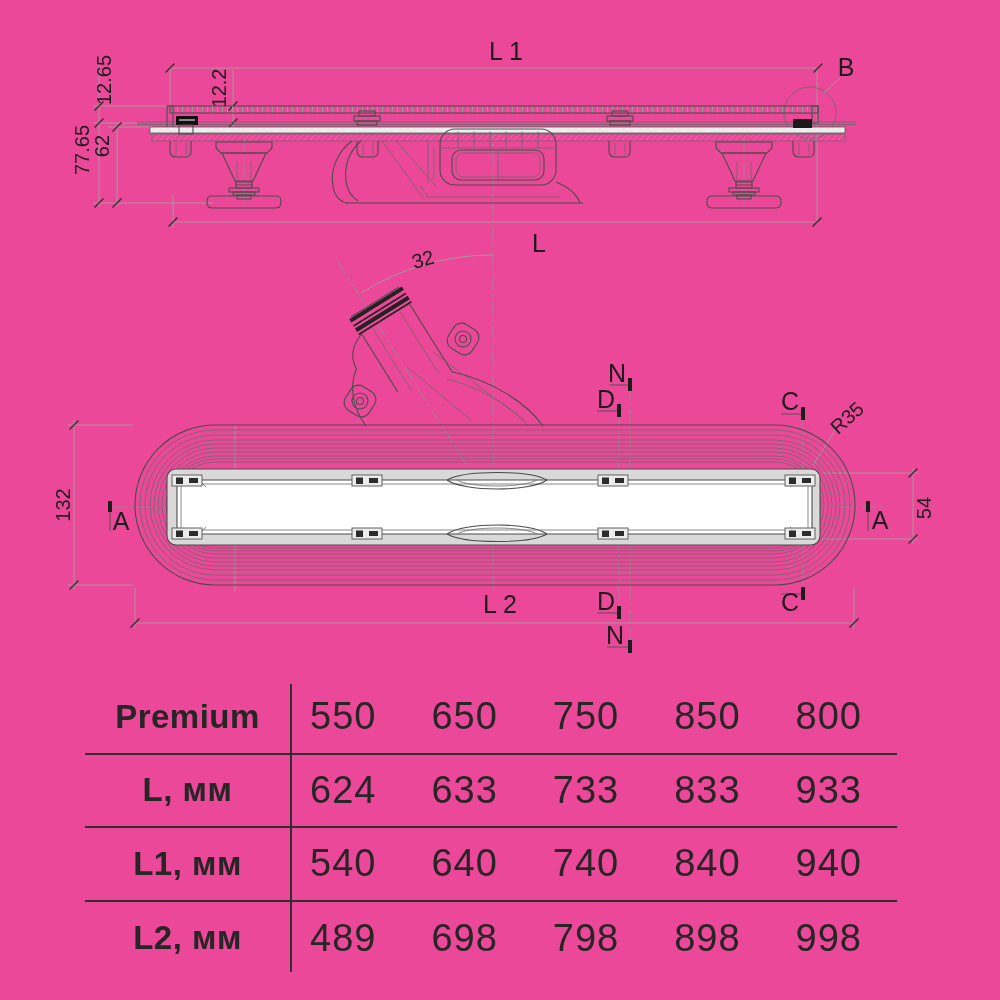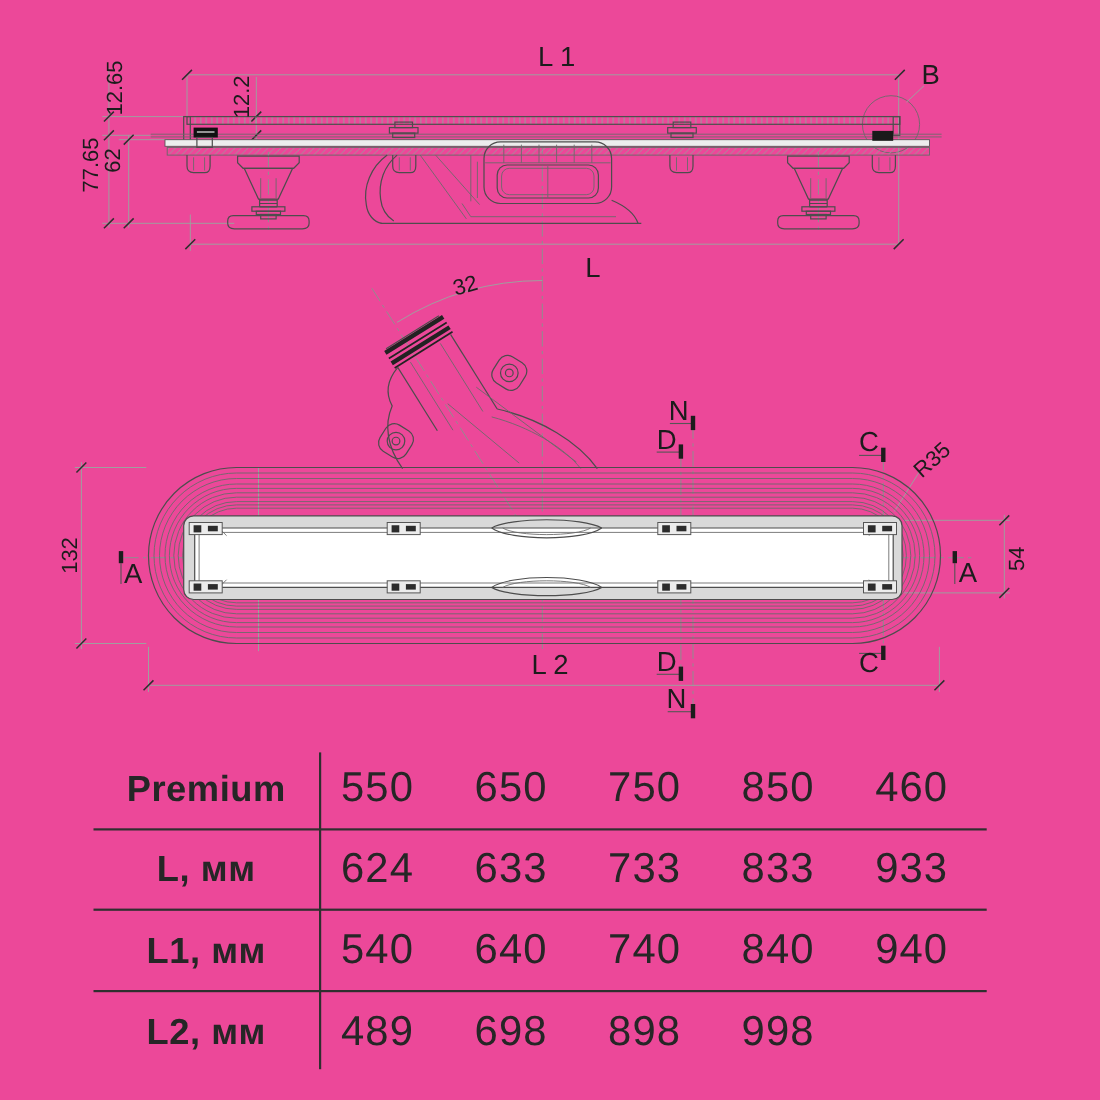--- a/index.html
+++ b/index.html
@@ -278,21 +278,21 @@
 
 <div class="spec-table">
   <div class="t-divider"></div>
 
   <div class="t-row">
     <div class="t-label">Premium</div>
     <div class="t-num">550</div>
     <div class="t-num">650</div>
     <div class="t-num">750</div>
     <div class="t-num">850</div>
-    <div class="t-num">460</div>
+    <div class="t-num">800</div>
   </div>
 
   <div class="t-row">
     <div class="t-label">L, мм</div>
     <div class="t-num">624</div>
     <div class="t-num">633</div>
     <div class="t-num">733</div>
     <div class="t-num">833</div>
     <div class="t-num">933</div>
   </div>
@@ -303,18 +303,19 @@
     <div class="t-num">640</div>
     <div class="t-num">740</div>
     <div class="t-num">840</div>
     <div class="t-num">940</div>
   </div>
 
   <div class="t-row">
     <div class="t-label">L2, мм</div>
     <div class="t-num">489</div>
     <div class="t-num">698</div>
+    <div class="t-num">798</div>
     <div class="t-num">898</div>
     <div class="t-num">998</div>
   </div>
 </div>
 
 </div>
 
 </body></html>

